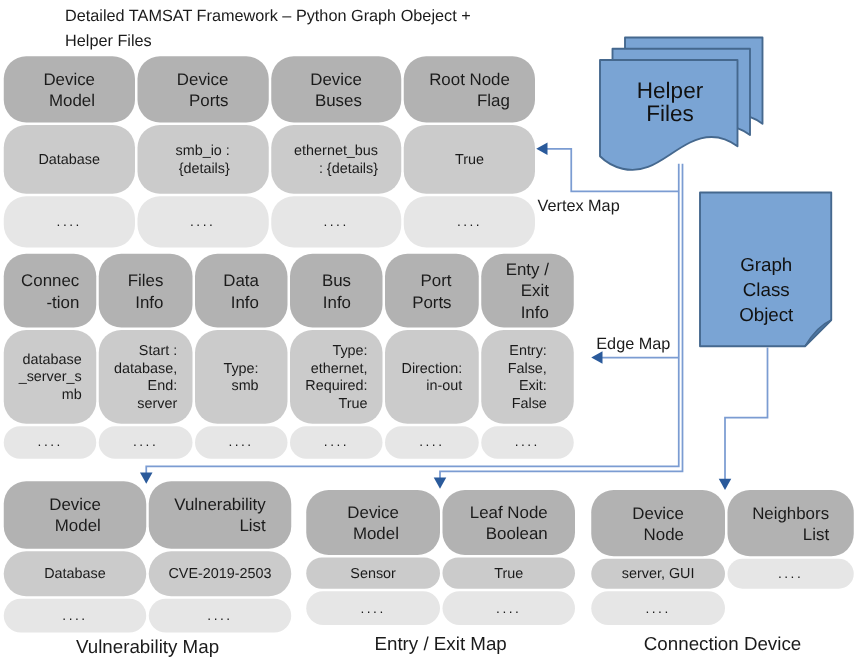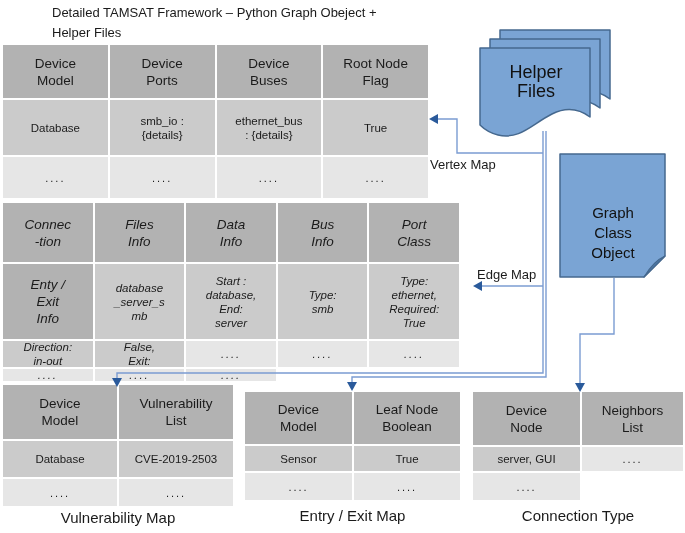--- a/index.html
+++ b/index.html
@@ -8,28 +8,28 @@
     --connector:#7b9cd2; --arrow:#2a5a9b; --text:#1b1b1b;
   }
   html,body{margin:0;padding:0;background:#fff;}
   body{font-family:"Liberation Sans", sans-serif;}
   #canvas{position:relative;width:685px;height:533px;background:#fff;overflow:hidden;}
 
   .title{position:absolute;left:52px;top:3px;width:480px;font-size:13px;line-height:20px;
          white-space:pre-line;color:var(--text);}
 
   .tbl{position:absolute;display:grid;gap:2px;}
-  .cell{display:flex;align-items:center;justify-content:center;text-align:center;
-        white-space:pre-line;color:var(--text);overflow:hidden;}
+  .cell{display:flex;align-items:center;justify-content:center;text-align:right;
+        white-space:pre-line;color:var(--text);overflow:hidden;border-radius:18px;}
   .th{background:var(--header-bg);font-size:13.5px;line-height:17px;}
   .r1{background:var(--row1-bg);font-size:11.5px;line-height:14px;}
   .r2{background:var(--row2-bg);font-size:11px;letter-spacing:2px;line-height:12px;}
 
   #vertex-table{left:3px;top:45px;width:425px;grid-template-columns:repeat(4,1fr);grid-template-rows:53px 55px 41px;}
-  #edge-table{left:3px;top:203px;width:456px;grid-template-columns:repeat(5,1fr);grid-template-rows:59px 75px 26px;font-style:italic;}
+  #edge-table{left:3px;top:203px;width:456px;grid-template-columns:repeat(6,1fr);grid-template-rows:59px 75px 26px;}
   #vuln-table{left:3px;top:385px;width:230px;grid-template-columns:114px 114px;grid-template-rows:54px 36px 27px;}
   #entry-table{left:245px;top:392px;width:215px;grid-template-columns:107px 106px;grid-template-rows:52px 25px 27px;}
   #conn-table{left:473px;top:392px;width:210px;grid-template-columns:107px 101px;grid-template-rows:53px 24px 27px;}
 
   .map-label{position:absolute;font-size:13px;color:var(--text);}
   #vertex-map-label{left:430px;top:157px;}
   #edge-map-label{left:477px;top:232px;margin-top:35px;}
 
   .caption{position:absolute;text-align:center;font-size:15px;color:var(--text);}
   #vuln-caption{left:3px;top:509px;width:230px;}
@@ -83,21 +83,21 @@
   <div class="tbl" id="edge-table">
     <div class="cell th">Connec
 -tion</div>
     <div class="cell th">Files
 Info</div>
     <div class="cell th">Data
 Info</div>
     <div class="cell th">Bus
 Info</div>
     <div class="cell th">Port
-Class</div>
+Ports</div>
     <div class="cell th">Enty /
 Exit
 Info</div>
     <div class="cell r1">database
 _server_s
 mb</div>
     <div class="cell r1">Start :
 database,
 End:
 server</div>
@@ -148,21 +148,21 @@
 
   <div class="tbl" id="conn-table">
     <div class="cell th">Device
 Node</div>
     <div class="cell th">Neighbors
 List</div>
     <div class="cell r1">server, GUI</div>
     <div class="cell r2">....</div>
     <div class="cell r2">....</div>
   </div>
-  <div class="caption" id="conn-caption">Connection Type</div>
+  <div class="caption" id="conn-caption">Connection Device</div>
 
   <svg class="shape-svg" id="helper-svg" width="142" height="122">
     <g transform="translate(27,8)">
       <path class="doc" d="M0 0 H110 V69 C98 60 86 59 72 66 C52 76 40 92 18 87 C10 85 4 81 0 77 Z"></path>
     </g>
     <g transform="translate(17,17)">
       <path class="doc" d="M0 0 H110 V69 C98 60 86 59 72 66 C52 76 40 92 18 87 C10 85 4 81 0 77 Z"></path>
     </g>
     <g transform="translate(7,26)">
       <path class="doc" d="M0 0 H110 V69 C98 60 86 59 72 66 C52 76 40 92 18 87 C10 85 4 81 0 77 Z"></path>

